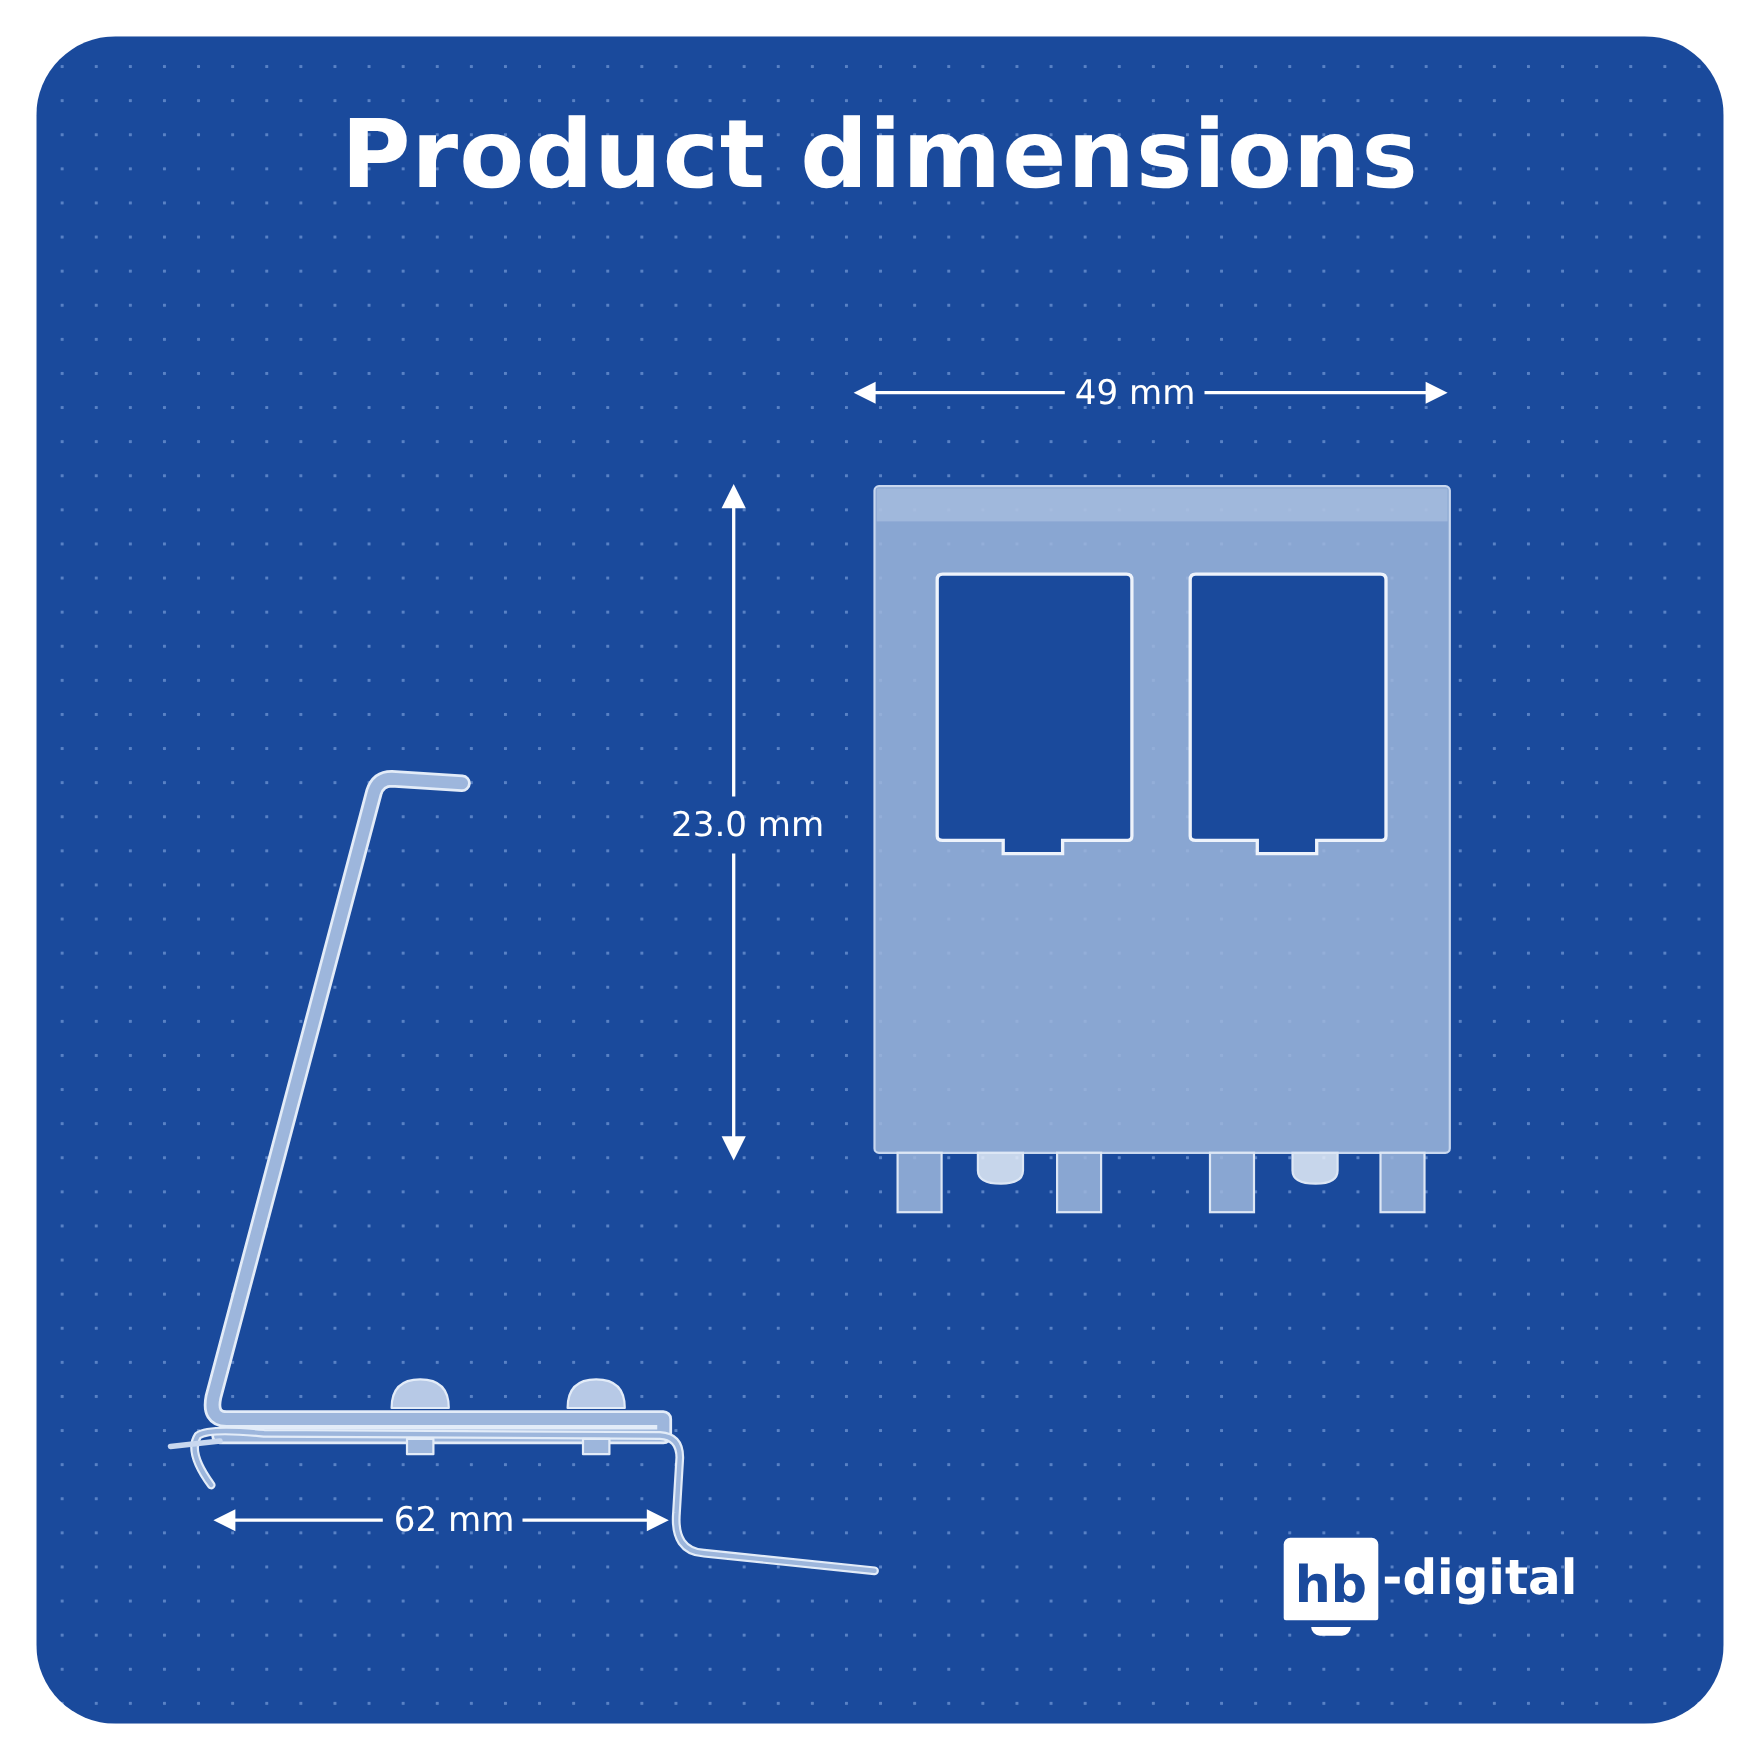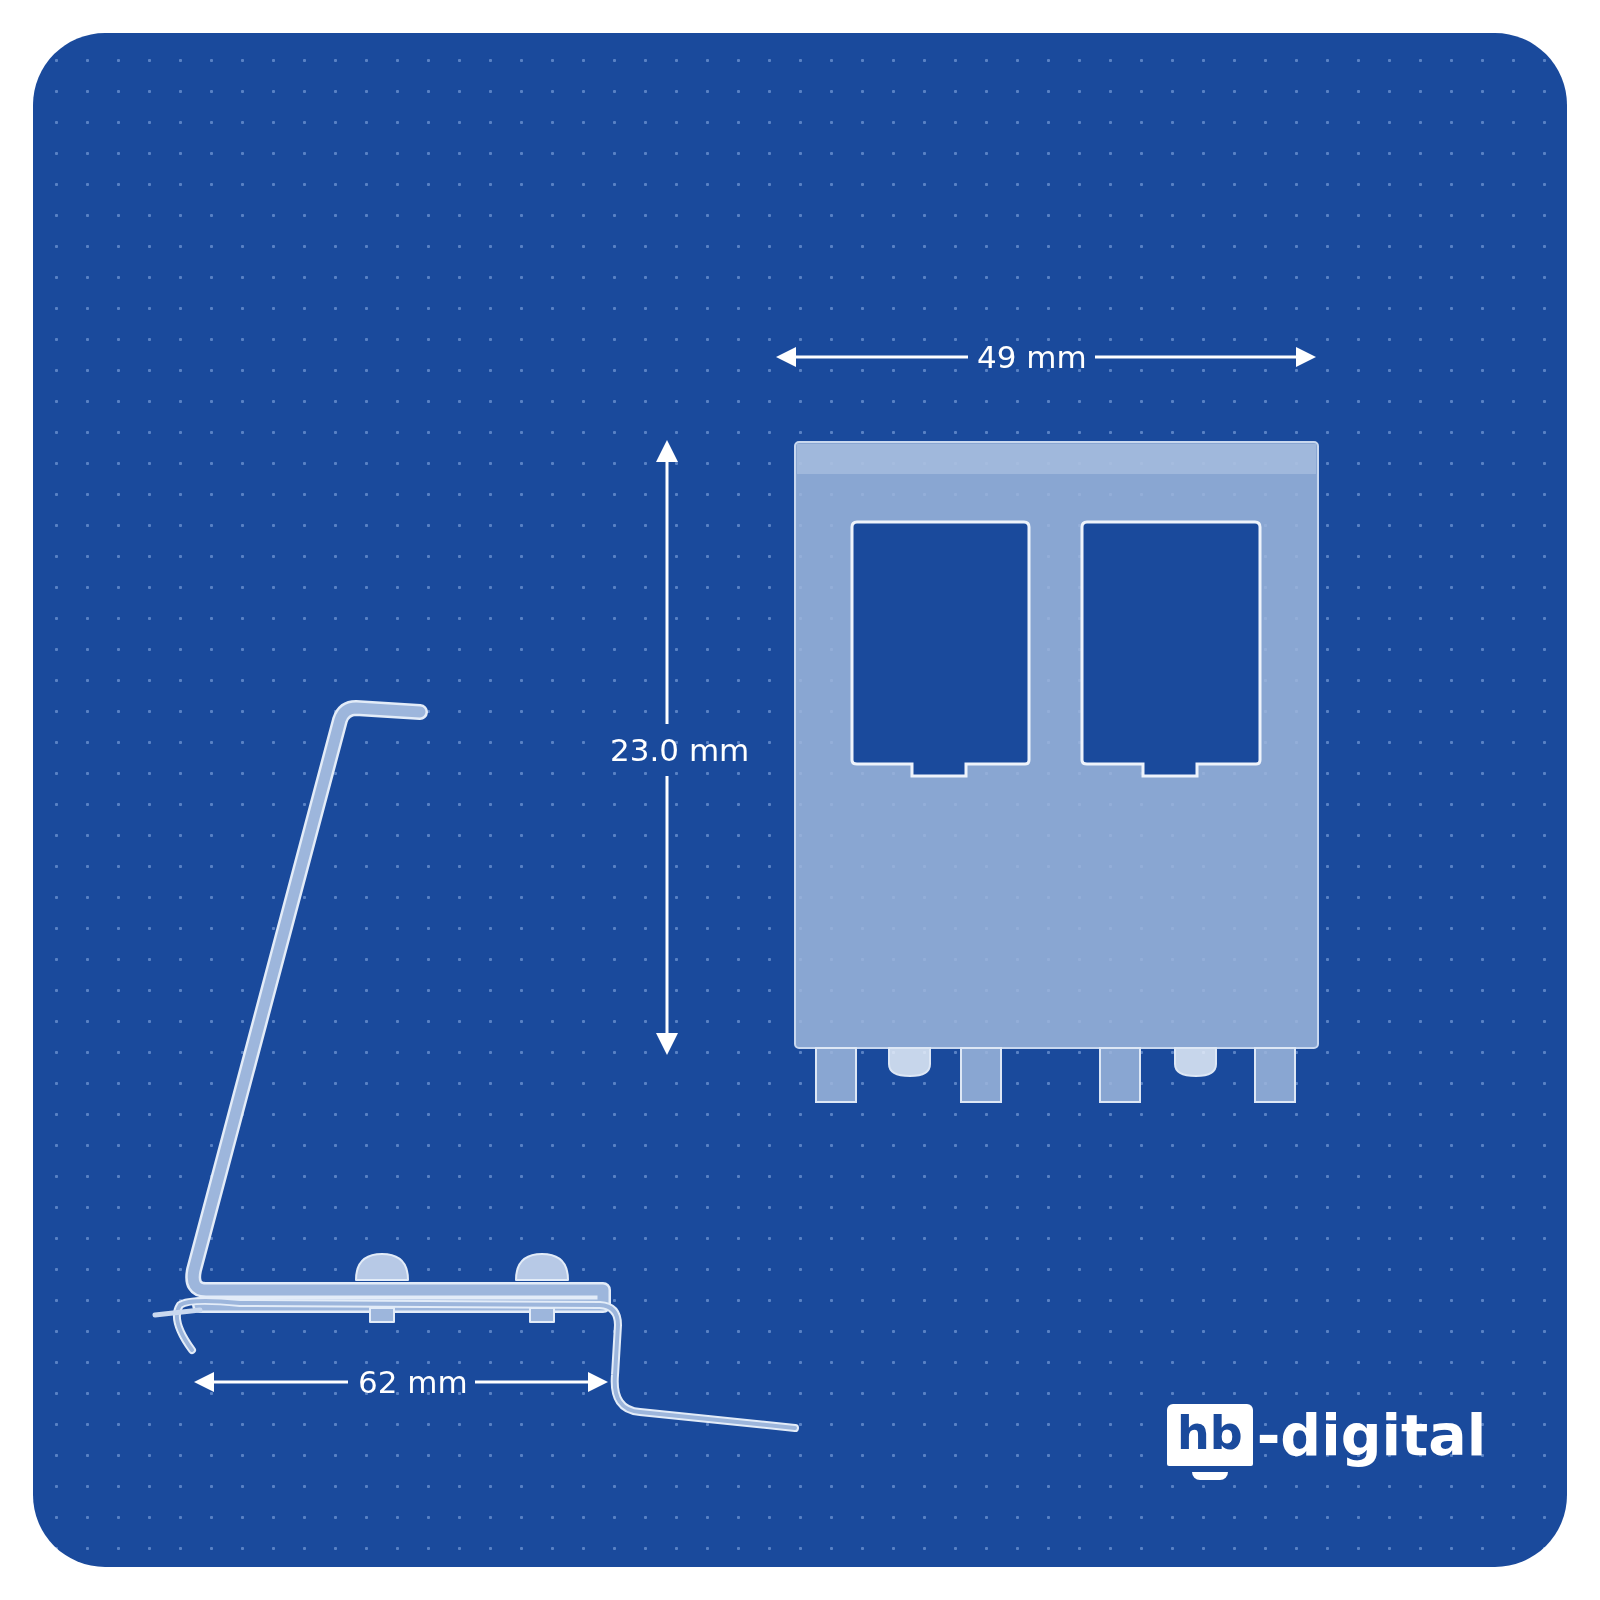--- a/index.html
+++ b/index.html
@@ -25,34 +25,35 @@
   .dim-label {
     position:absolute; color:#ffffff; font-size:31px; font-family:"DejaVu Sans", sans-serif;
     white-space:nowrap; line-height:1;
   }
   .logo {
     position:absolute; left:1134px; top:1367px; height:70px; display:flex; align-items:center;
   }
   .logo-badge {
     position:relative; background:#ffffff; color:#1a4a9c; font-weight:bold;
     font-family:"DejaVu Sans", sans-serif; font-size:46px; line-height:1;
-    padding:6px 10px 10px 10px; border-radius:6px 6px 2px 2px;
+    padding:19px 10px 10px 10px; border-radius:6px 6px 2px 2px;
   }
   .logo-stand {
     position:absolute; left:50%; transform:translateX(-50%); bottom:-14px;
     width:36px; height:8px; background:#ffffff; border-radius:0 0 8px 8px;
   }
   .logo-text {
-    color:#ffffff; font-weight:bold; font-family:"DejaVu Sans", sans-serif; font-size:57px; margin-left:4px; line-height:1;
+    color:#ffffff; font-weight:bold; font-family:"DejaVu Sans", sans-serif; font-size:44px; margin-left:4px; line-height:1;
   }
 </style>
 </head>
 <body>
 
 <div class="card">
+  <div class="title">Product dimensions</div>
 
   <svg class="art" width="1534" height="1534" viewBox="33 33 1534 1534">
     <defs>
       <marker id="ah" markerWidth="10" markerHeight="10" refX="6" refY="5" orient="auto-start-reverse" markerUnits="userSpaceOnUse">
         <path d="M0,0 L12,5 L0,10 Z" fill="#ffffff"></path>
       </marker>
     </defs>
 
     <g>
       <line x1="786" y1="357" x2="968" y2="357" stroke="#fff" stroke-width="3"></line>

